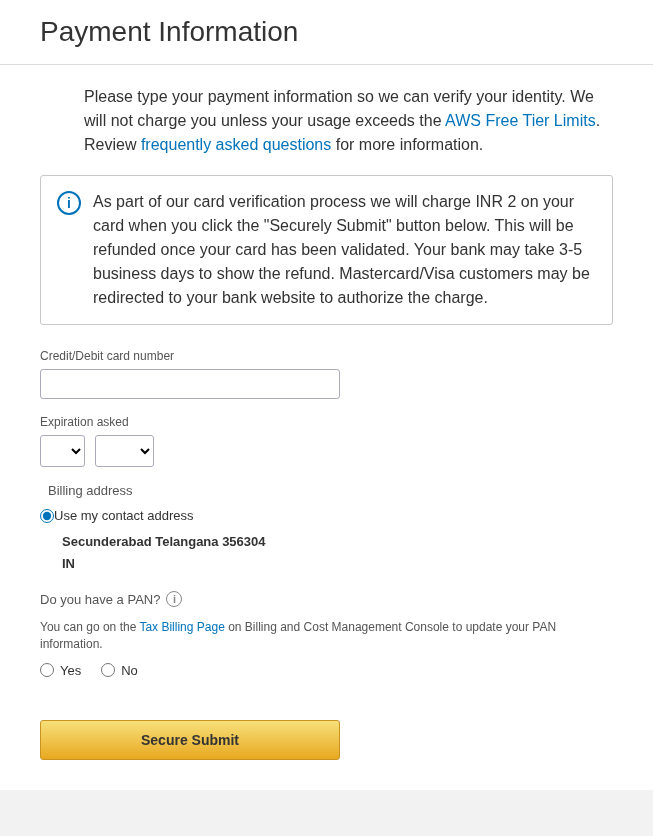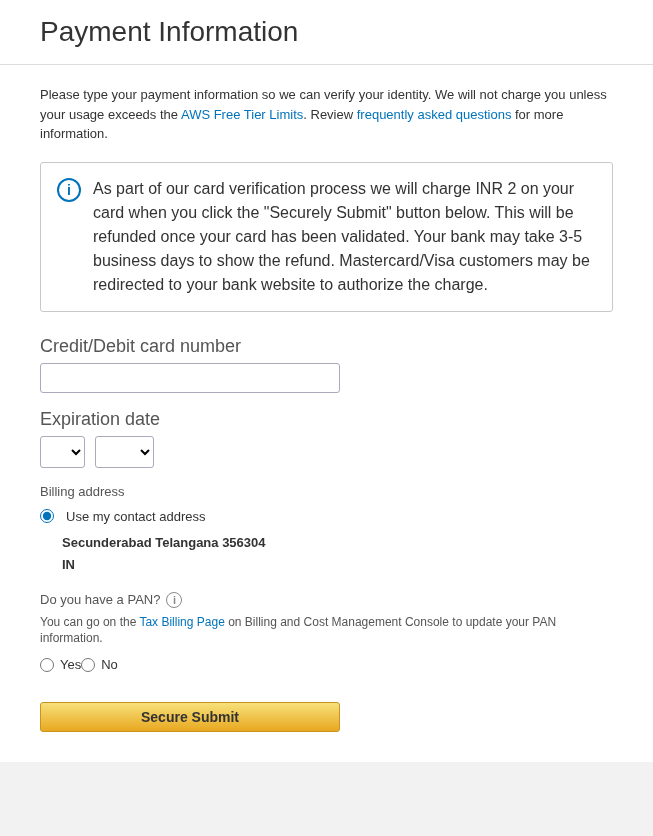--- a/index.html
+++ b/index.html
@@ -24,24 +24,25 @@
       font-size: 28px;
       font-weight: normal;
       color: #333;
     }
     .main-content {
       background: #fff;
       margin: 0;
       padding: 20px 40px 30px 40px;
     }
     .intro-text {
-      font-size: 13px;
+      font-size: 16px;
       color: #333;
       line-height: 1.5;
       margin-bottom: 18px;
+      margin-left: 44px;
     }
     .intro-text a {
       color: #0073bb;
       text-decoration: none;
     }
     .info-box {
       border: 1px solid #c8c8c8;
       border-radius: 3px;
       padding: 14px 16px;
       background: #fff;
@@ -66,21 +67,21 @@
     }
     .info-box-text {
       font-size: 16px;
       color: #333;
       line-height: 1.5;
     }
     .form-section {
       margin-bottom: 16px;
     }
     .field-label {
-      font-size: 18px;
+      font-size: 12px;
       color: #555;
       margin-bottom: 6px;
       display: block;
     }
     .text-input {
       width: 300px;
       height: 30px;
       border: 1px solid #aab;
       border-radius: 3px;
       padding: 4px 8px;
@@ -100,29 +101,30 @@
       padding: 14px 4px;
       font-size: 13px;
       background: #fff;
       cursor: pointer;
     }
     .section-label {
       font-size: 13px;
       color: #555;
       margin-bottom: 10px;
       display: block;
+      margin-left: 8px;
     }
     .billing-section {
       margin-bottom: 16px;
     }
     .radio-row {
       display: flex;
       align-items: center;
       margin-bottom: 8px;
-      gap: 12px;
+      gap: 0;
     }
     .radio-input {
       width: 14px;
       height: 14px;
       cursor: pointer;
       accent-color: #0073bb;
     }
     .radio-label {
       font-size: 13px;
       color: #333;
@@ -134,21 +136,21 @@
       font-weight: bold;
       color: #333;
       line-height: 1.7;
     }
     .pan-section {
       margin-bottom: 20px;
     }
     .pan-heading {
       font-size: 13px;
       color: #555;
-      margin-bottom: 6px;
+      margin-bottom: 12px;
       display: flex;
       align-items: center;
       gap: 6px;
     }
     .pan-info-icon {
       width: 16px;
       height: 16px;
       border: 1px solid #888;
       border-radius: 50%;
       color: #888;
@@ -165,37 +167,38 @@
       margin-bottom: 10px;
       line-height: 1.4;
     }
     .pan-subtext a {
       color: #0073bb;
       text-decoration: none;
     }
     .pan-radio-row {
       display: flex;
       align-items: center;
+      gap: 20px;
     }
     .pan-radio-item {
       display: flex;
       align-items: center;
       gap: 6px;
     }
     .submit-btn {
       width: 300px;
-      height: 30px;
+      height: 40px;
       background: linear-gradient(to bottom, #f7e07a, #e8a820);
       border: 1px solid #c8931f;
       border-radius: 3px;
       font-size: 14px;
       color: #333;
       cursor: pointer;
       font-weight: bold;
-      margin-top: 10px;
+      margin-top: 22px;
     }
   </style>
 </head>
 <body>
 
 <div class="page-container">
   <div class="header-section">
     <h1 class="page-title">Payment Information</h1>
   </div>
 
@@ -213,21 +216,21 @@
     </div>
 
     
     <div class="form-section">
       <label class="field-label">Credit/Debit card number</label>
       <input type="text" class="text-input" style="">
     </div>
 
     
     <div class="form-section">
-      <label class="field-label">Expiration date</label>
+      <label class="field-label">Expiration asked</label>
       <div class="expiration-row">
         <select class="select-input">
           <option value="01">01</option>
           <option value="02">02</option>
           <option value="03">03</option>
           <option value="04">04</option>
           <option value="05">05</option>
           <option value="06">06</option>
           <option value="07">07</option>
           <option value="08">08</option>

